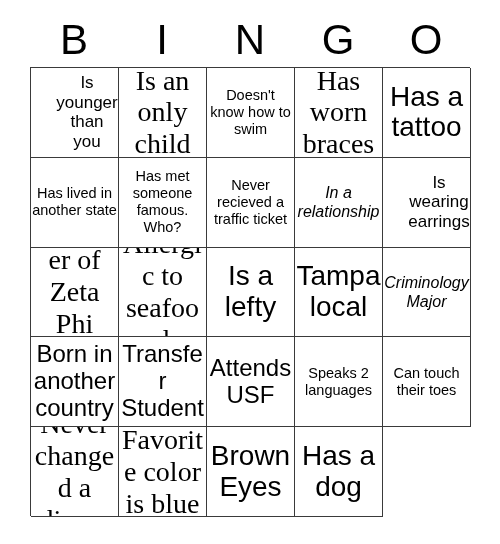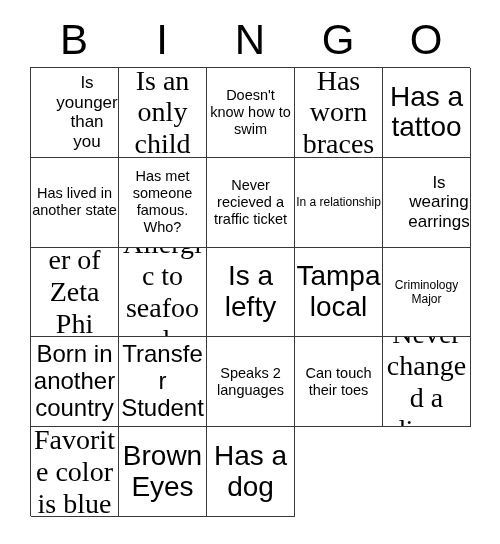--- a/index.html
+++ b/index.html
@@ -74,21 +74,21 @@
   .cell-text {
     display: block;
     width: 100%;
     line-height: 1.16;
     word-wrap: break-word;
     overflow-wrap: break-word;
     hyphens: none;
   }
 
   
-  .fs-xs  { font-size: 12px; line-height: 1.2; }
+  .fs-xs  { font-size: 16px; line-height: 1.2; font-style: italic; }
   .fs-sm  { font-size: 14.5px; line-height: 1.18; }
   .fs-md  { font-size: 17px;   line-height: 1.16; margin-left: 25px; }
   .fs-lg  { font-size: 28px;   line-height: 1.14; font-family: Liberation Serif, serif; }
   .fs-xl  { font-size: 24px;   line-height: 1.12; }
   .fs-xxl { font-size: 28px;   line-height: 1.1; }
 </style>
 </head>
 <body>
 
 <div id="card">
@@ -150,20 +150,23 @@
     <div class="cell">
         <span class="cell-text fs-xs">Criminology Major</span>
       </div>
     <div class="cell">
         <span class="cell-text fs-xl">Born in another country</span>
       </div>
     <div class="cell">
         <span class="cell-text fs-xl">Transfer Student</span>
       </div>
     <div class="cell">
+        <span class="cell-text fs-xl">Attends USF</span>
+      </div>
+    <div class="cell">
         <span class="cell-text fs-sm">Speaks 2 languages</span>
       </div>
 
     <div class="cell">
         <span class="cell-text fs-sm">Can touch their toes</span>
       </div>
     <div class="cell">
         <span class="cell-text fs-lg">Never changed a diaper</span>
       </div>
     <div class="cell">

